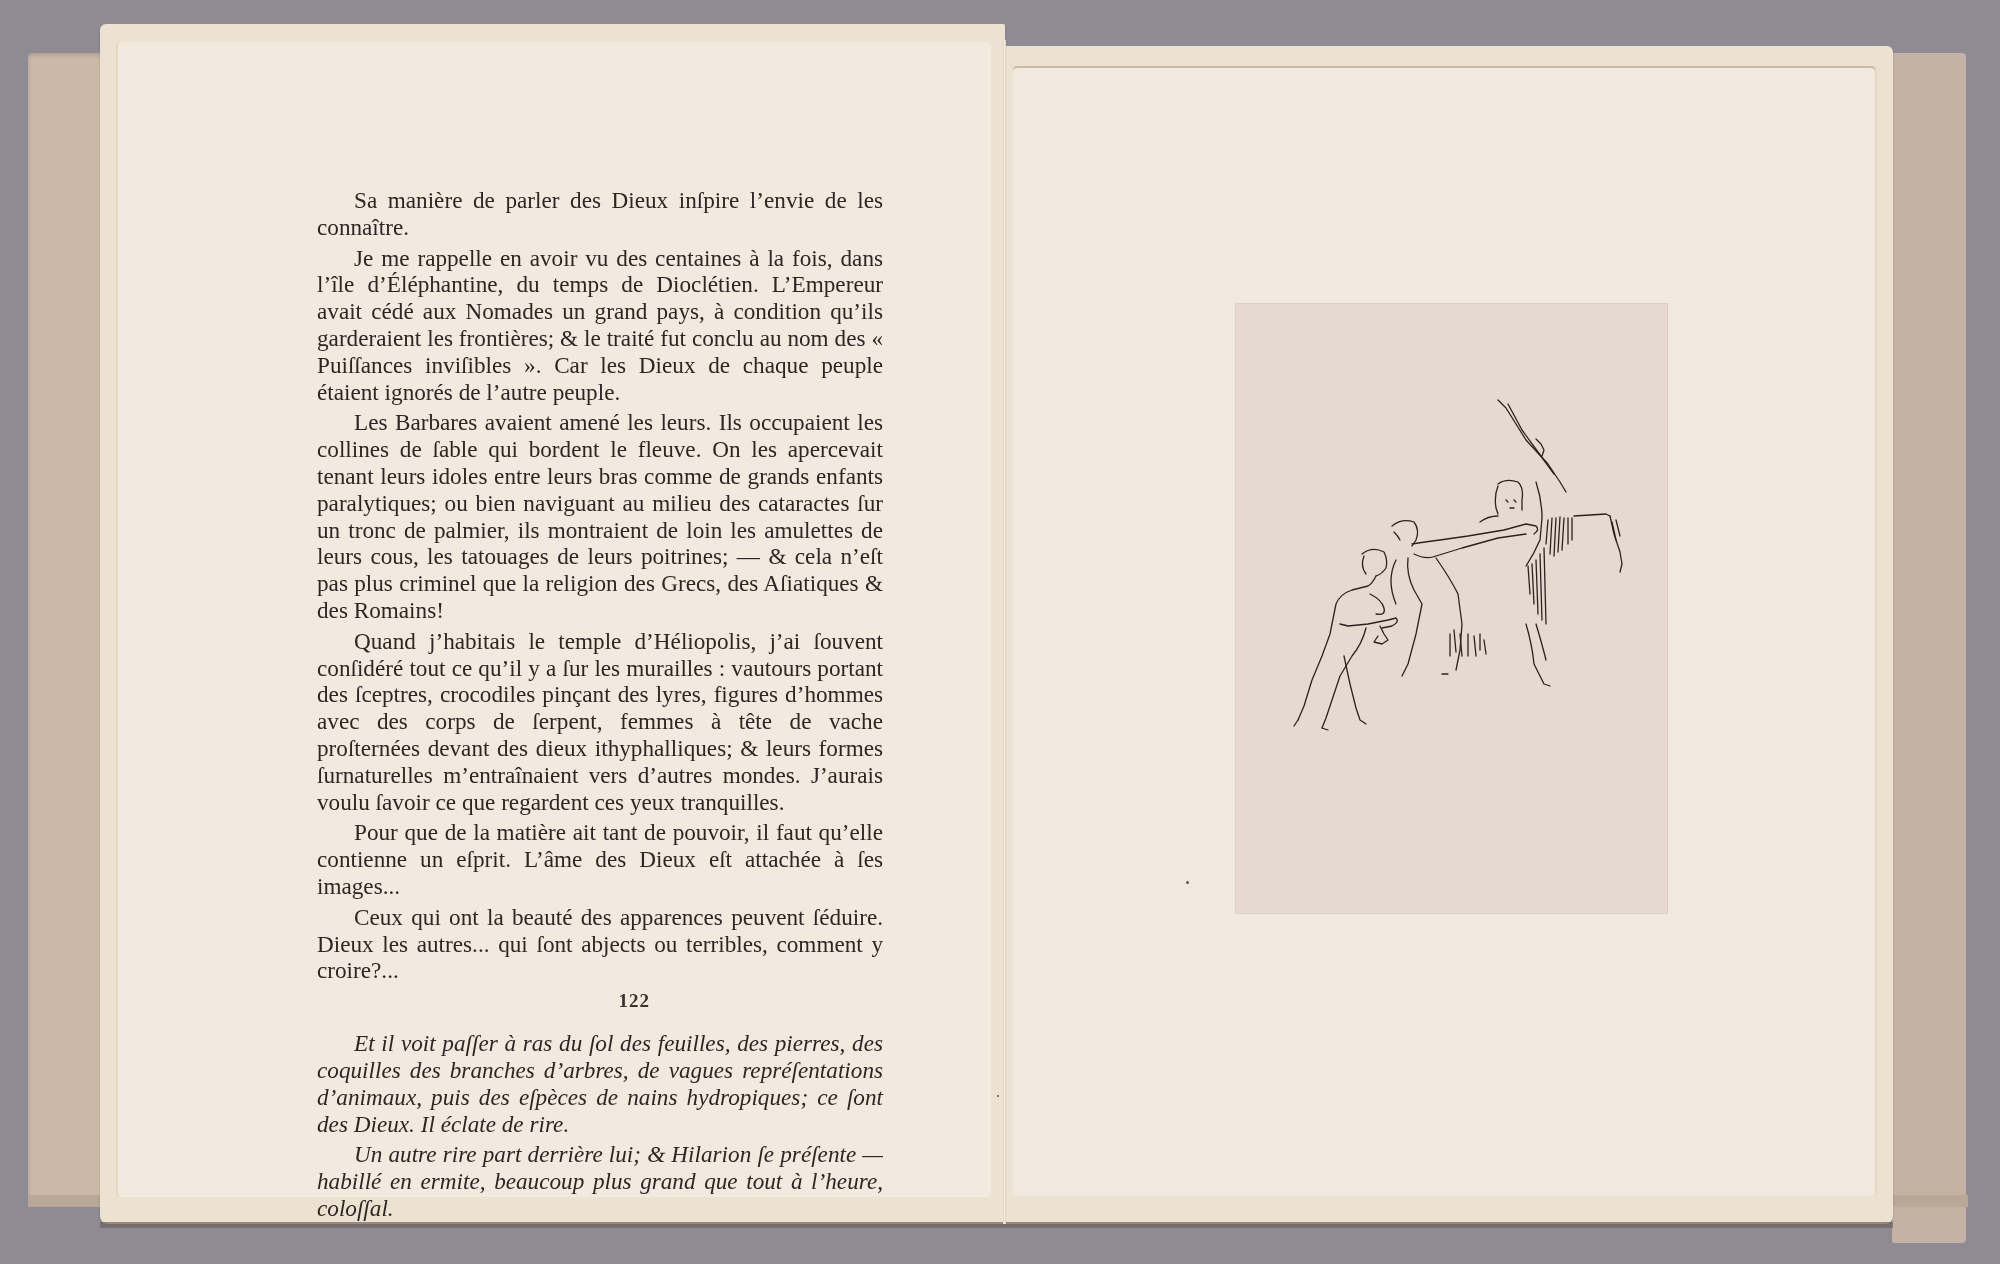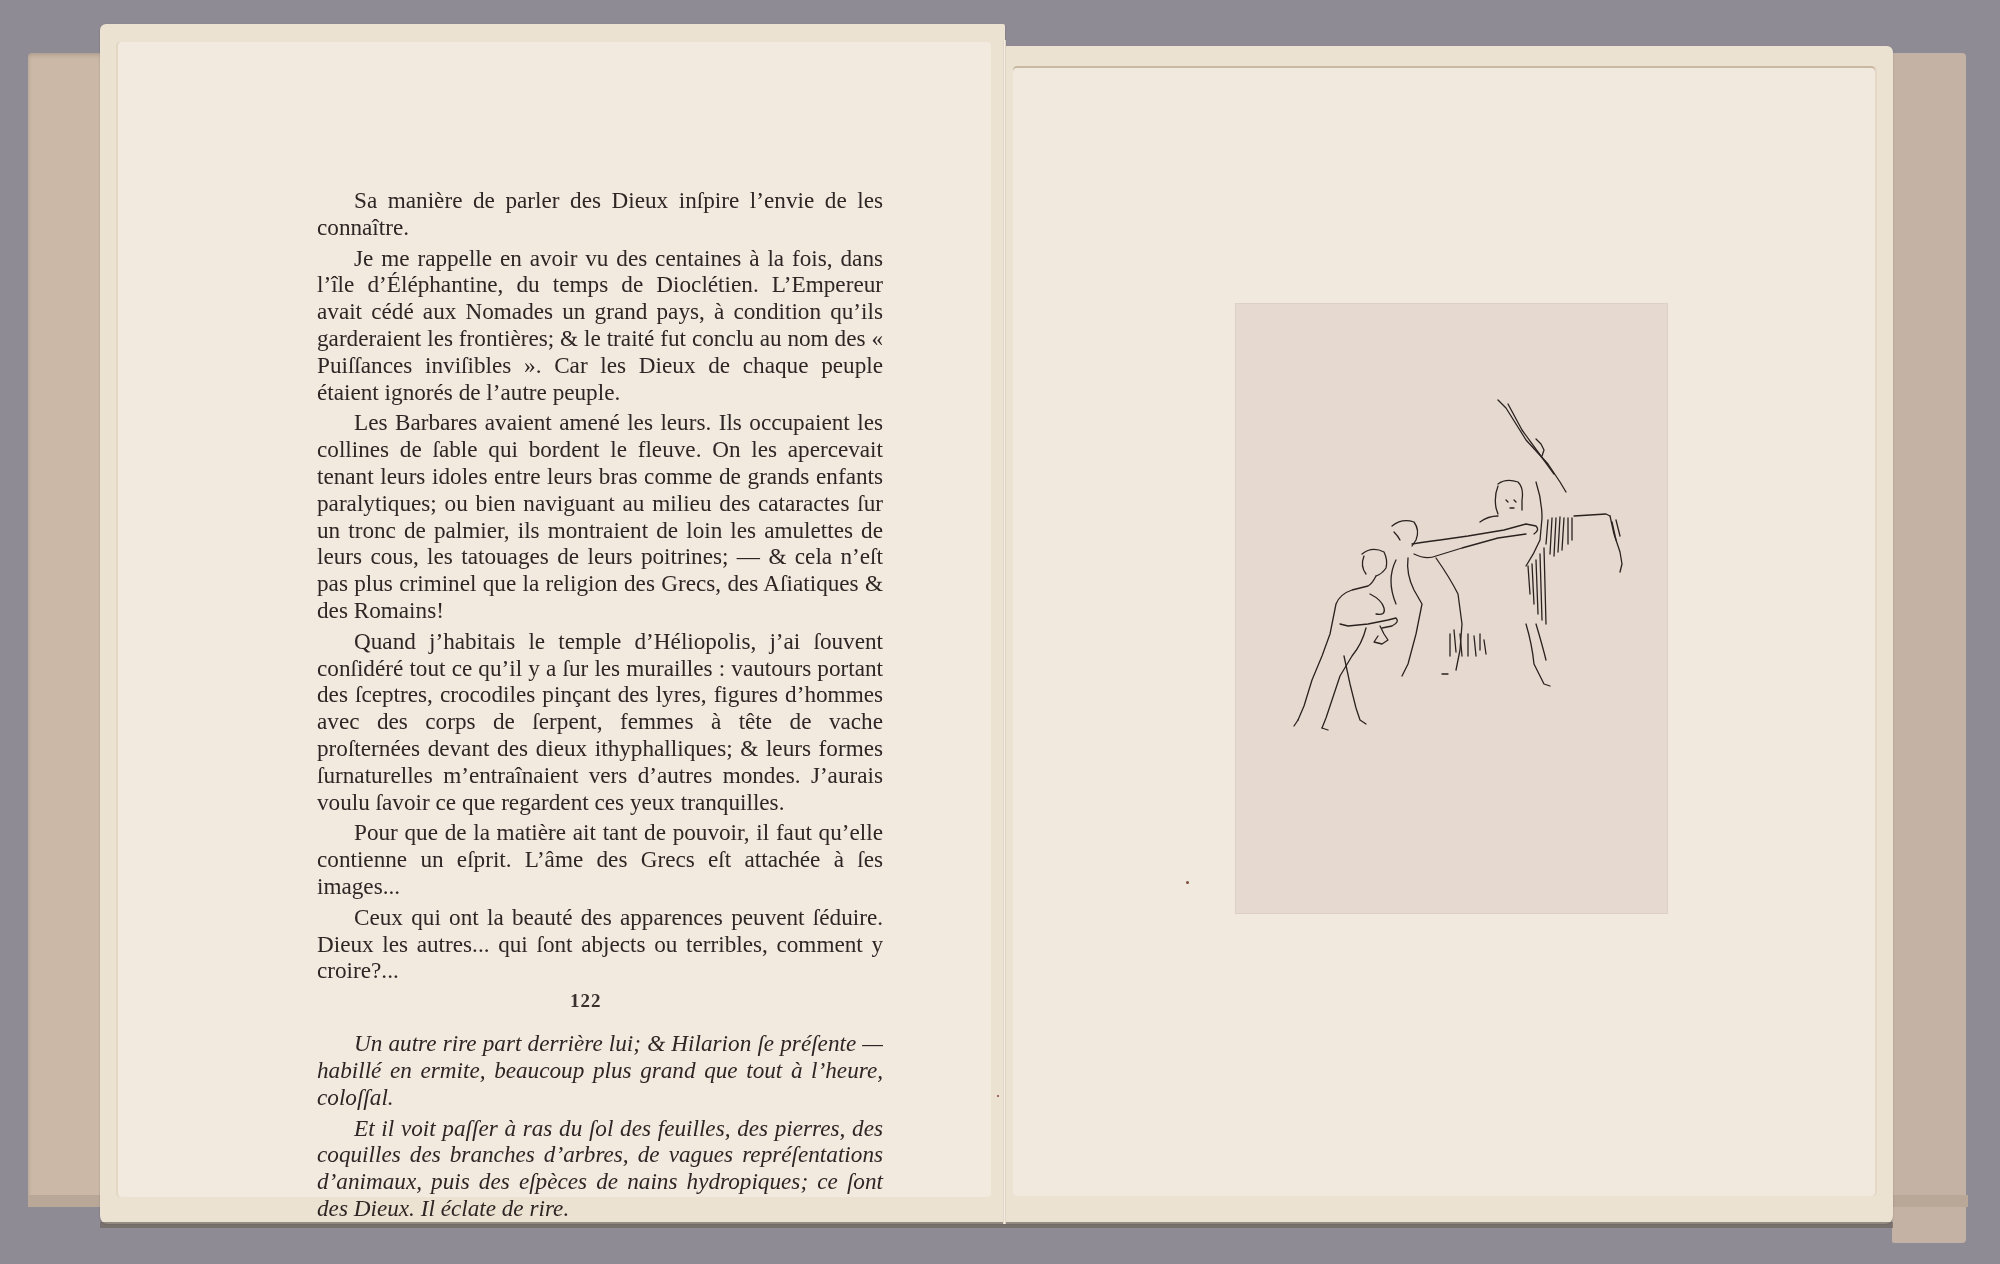--- a/index.html
+++ b/index.html
@@ -55,21 +55,21 @@
   
   .text-block {
     position:absolute; left:313px; top:183px; width:574px;
     color:#2e2624; font-size:23.2px; line-height:26.8px;
     text-align:justify;
   }
   .text-block p { margin:4px; text-indent:37px; }
   .text-block .gap { height:38px; }
   .text-block p.ital { font-style:italic; }
   .page-number {
-    position:absolute; left:570px; top:990px; width:80px; text-align:left;
+    position:absolute; left:570px; top:990px; width:80px; text-align:right;
     font-size:19px; letter-spacing:1px; color:#3a302d; font-weight:bold;
   }
   
   .plate {
     position:absolute; left:1236px; top:304px; width:431px; height:609px;
     background:#e6dad0;
     box-shadow: 0 0 0 1px #ddd0c4;
   }
   .plate svg { position:absolute; inset:0; width:100%; height:100%; }
   .speck { position:absolute; width:3px; height:3px; border-radius:50%; background:#7a4c3a; }
@@ -88,25 +88,25 @@
 
   <div class="page-left"></div>
   <div class="page-right"></div>
   <div class="spine-line"></div>
 
   <div class="text-block">
     <p>Sa manière de parler des Dieux inſpire l’envie de les connaître.</p>
     <p>Je me rappelle en avoir vu des centaines à la fois, dans l’île d’Éléphantine, du temps de Dioclétien. L’Empereur avait cédé aux Nomades un grand pays, à condition qu’ils garderaient les frontières; &amp; le traité fut conclu au nom des « Puiſſances inviſibles ». Car les Dieux de chaque peuple étaient ignorés de l’autre peuple.</p>
     <p>Les Barbares avaient amené les leurs. Ils occupaient les collines de ſable qui bordent le fleuve. On les apercevait tenant leurs idoles entre leurs bras comme de grands enfants paralytiques; ou bien naviguant au milieu des cataractes ſur un tronc de palmier, ils montraient de loin les amulettes de leurs cous, les tatouages de leurs poitrines; — &amp; cela n’eſt pas plus criminel que la religion des Grecs, des Aſiatiques &amp; des Romains!</p>
     <p>Quand j’habitais le temple d’Héliopolis, j’ai ſouvent conſidéré tout ce qu’il y a ſur les murailles : vautours portant des ſceptres, crocodiles pinçant des lyres, figures d’hommes avec des corps de ſerpent, femmes à tête de vache proſternées devant des dieux ithyphalliques; &amp; leurs formes ſurnaturelles m’entraînaient vers d’autres mondes. J’aurais voulu ſavoir ce que regardent ces yeux tranquilles.</p>
-    <p>Pour que de la matière ait tant de pouvoir, il faut qu’elle contienne un eſprit. L’âme des Grecs eſt attachée à ſes images...</p>
+    <p>Pour que de la matière ait tant de pouvoir, il faut qu’elle contienne un eſprit. L’âme des Dieux eſt attachée à ſes images...</p>
     <p>Ceux qui ont la beauté des apparences peuvent ſéduire. Dieux les autres... qui ſont abjects ou terribles, comment y croire?...</p>
     <div class="gap"></div>
+    <p class="ital">Et il voit paſſer à ras du ſol des feuilles, des pierres, des coquilles des branches d’arbres, de vagues repréſentations d’animaux, puis des eſpèces de nains hydropiques; ce ſont des Dieux. Il éclate de rire.</p>
     <p class="ital">Un autre rire part derrière lui; &amp; Hilarion ſe préſente — habillé en ermite, beaucoup plus grand que tout à l’heure, coloſſal.</p>
-    <p class="ital">Et il voit paſſer à ras du ſol des feuilles, des pierres, des coquilles des branches d’arbres, de vagues repréſentations d’animaux, puis des eſpèces de nains hydropiques; ce ſont des Dieux. Il éclate de rire.</p>
   </div>
 
   <div class="page-number">122</div>
 
   <span class="speck" style="left:1186px;top:881px;"></span>
   <span class="speck" style="left:997px;top:1095px;background:#8a3b3b;width:2px;height:2px;"></span>
 
   <div class="plate">
     <svg viewBox="0 0 431 609" fill="none" stroke="#2b2220" stroke-width="1.3" stroke-linecap="round" stroke-linejoin="round">
 

